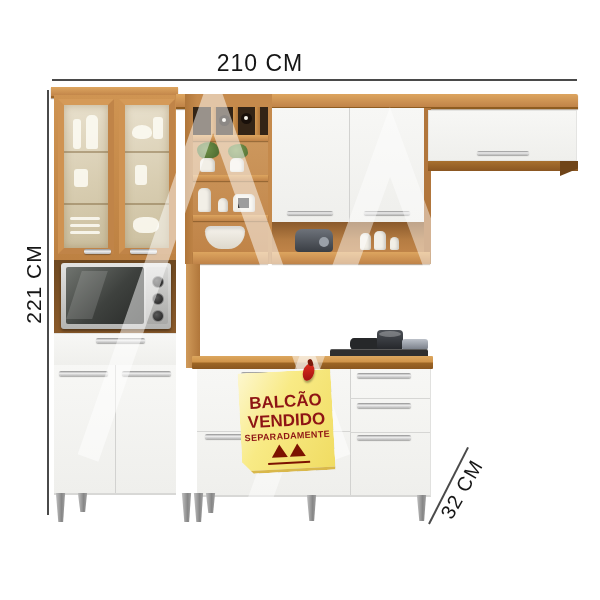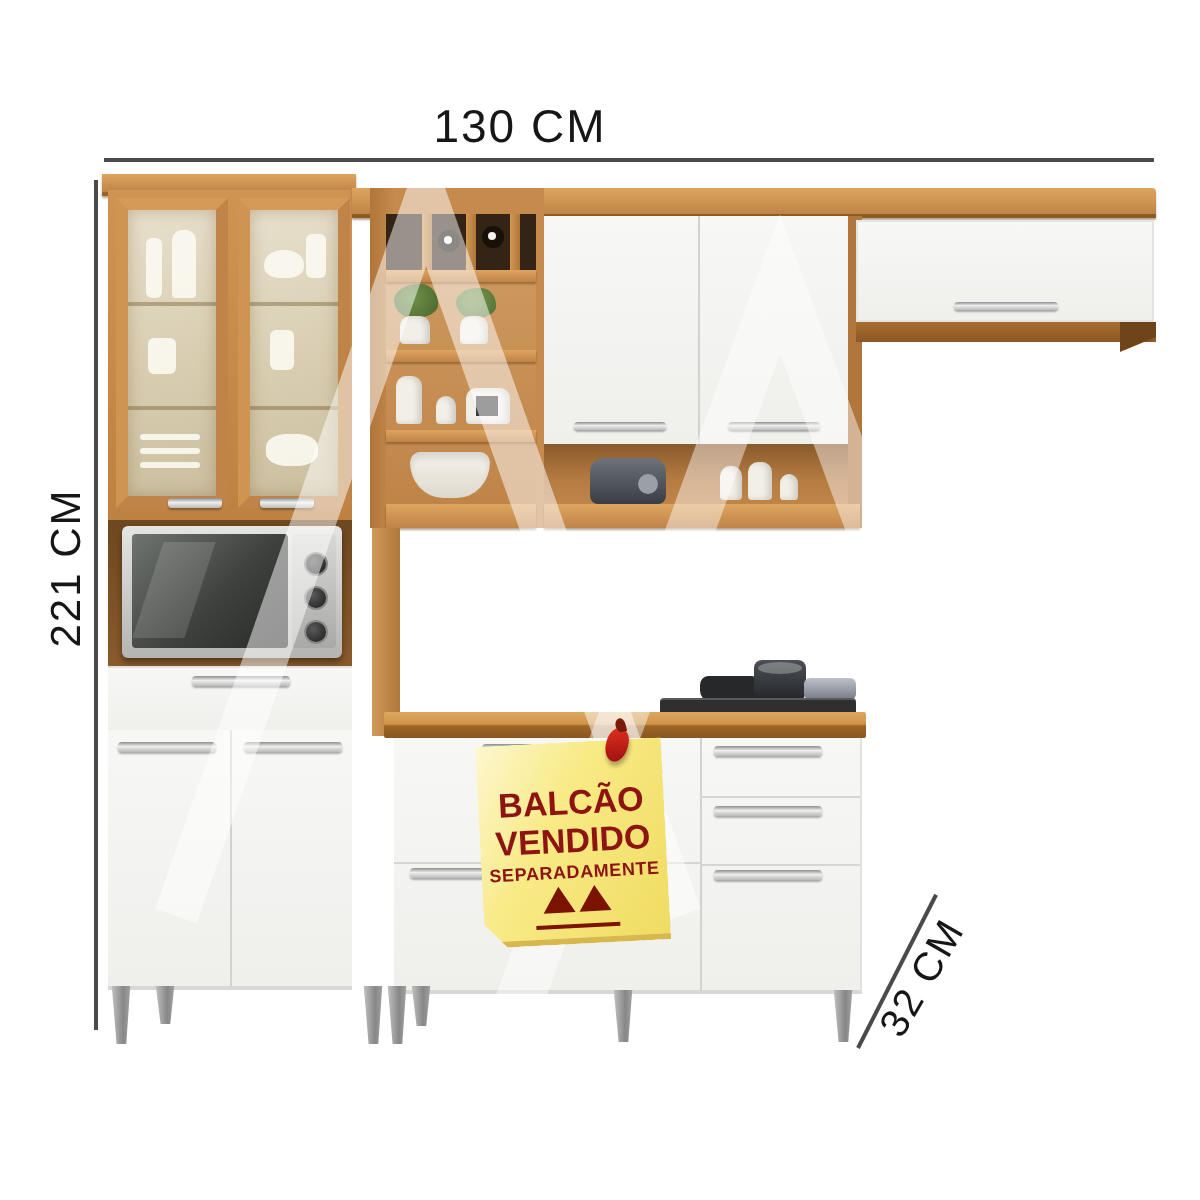--- a/index.html
+++ b/index.html
@@ -185,21 +185,21 @@
     <div class="note-line" style="top:60px;font-size:9px;letter-spacing:.3px;">SEPARADAMENTE</div>
     <div class="a" style="left:0;top:72px;width:100%;text-align:center;">
       <span class="tri"></span><span class="tri"></span>
       <div style="margin:1px auto 0;width:42px;height:2px;background:#7c1200;"></div>
     </div>
   </div>
   <div class="a" style="left:303px;top:364px;width:11px;height:17px;z-index:7;border-radius:50% 50% 55% 55%;transform:rotate(16deg);background:linear-gradient(160deg,#e23020,#9c0f0f);box-shadow:1px 2px 2px rgba(0,0,0,.3);">
     <div class="a" style="left:2px;top:-5px;width:5px;height:7px;border-radius:50% 50% 0 50%;background:#7a1a0a;transform:rotate(-30deg);"></div>
   </div>
 
-  <div class="a dimtext" style="left:170px;top:50px;width:180px;text-align:center;font-size:23px;z-index:8;">130 CM</div>
+  <div class="a dimtext" style="left:170px;top:50px;width:180px;text-align:center;font-size:23px;z-index:8;">210 CM</div>
   <div class="a dimline" style="left:52px;top:79px;width:525px;height:2px;z-index:8;"></div>
 
   <div class="a dimline" style="left:47px;top:90px;width:2px;height:425px;z-index:8;"></div>
   <div class="a dimtext" style="left:-12px;top:272px;width:92px;text-align:center;font-size:21px;transform:rotate(-90deg);z-index:8;">221 CM</div>
 
   <div class="a dimline" style="left:429px;top:523px;width:86px;height:2px;transform:rotate(-63deg);transform-origin:0 50%;z-index:8;"></div>
   <div class="a dimtext" style="left:416px;top:478px;width:92px;text-align:center;font-size:20px;transform:rotate(-60deg);z-index:8;">32 CM</div>
 
 </div>
 

